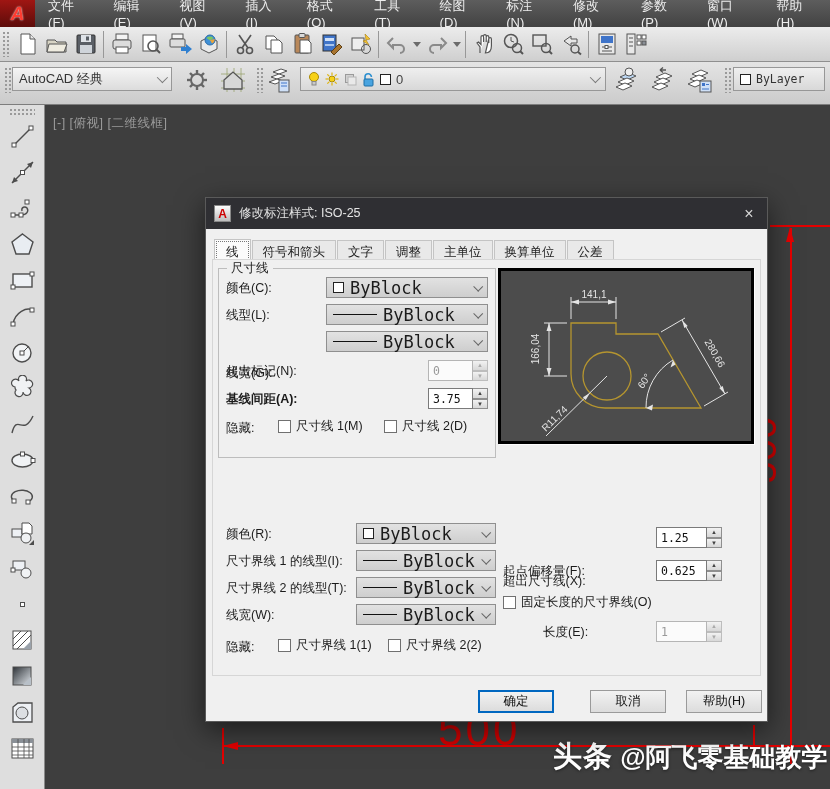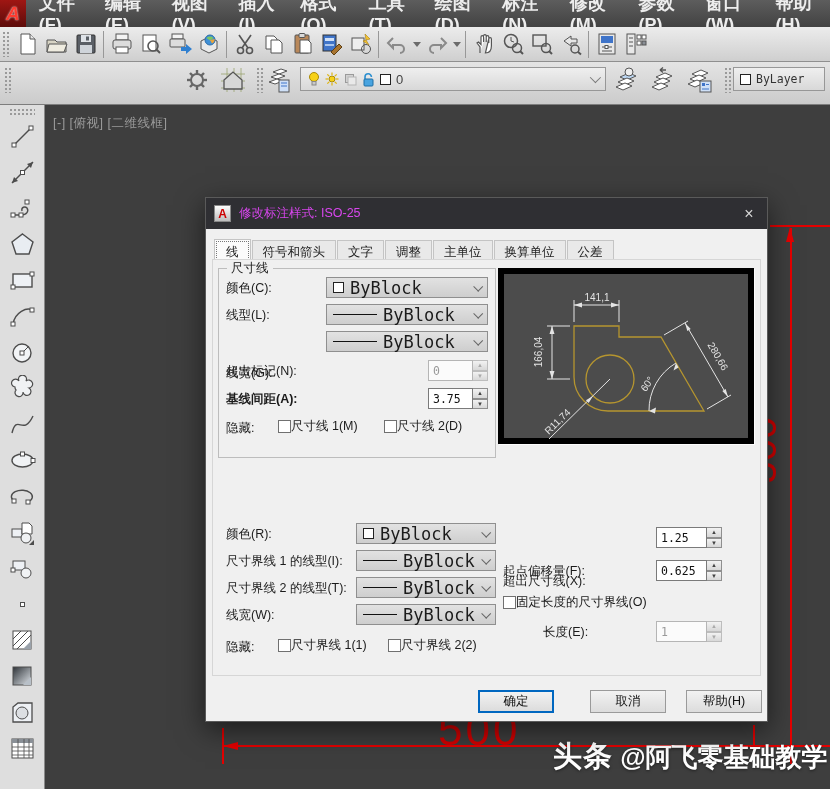--- a/index.html
+++ b/index.html
@@ -4,21 +4,21 @@
 <style>
   * { box-sizing: border-box; margin:0; padding:0; }
   html,body { width:830px; height:789px; overflow:hidden; }
   body { font-family:"Liberation Sans","DejaVu Sans",sans-serif; position:relative; background:#3e3e3e; }
 
   
   .menubar { position:absolute; left:0; top:0; width:830px; height:27px;
     background:linear-gradient(#5d5d5d,#424242); display:flex; align-items:stretch; z-index:5; }
   .logo { width:38px; background:linear-gradient(#a01613,#5c0c0a); display:flex; align-items:center; justify-content:center;
     color:#ff3b30; font-weight:bold; font-size:19px; font-style:italic; text-shadow:0 0 2px #fff; }
-  .menu-item { color:#ededed; font-size:18px; padding:0 13px; display:flex; align-items:center; cursor:default;font-weight:bold; }
+  .menu-item { color:#ededed; font-size:13px; padding:0 13px; display:flex; align-items:center; cursor:default; }
 
   
   .toolbar1 { position:absolute; left:0; top:27px; width:830px; height:35px;
     background:linear-gradient(#ececec,#cfcfcf); border-bottom:1px solid #8f8f8f; display:flex; align-items:center; z-index:5; }
   .toolbar2 { position:absolute; left:0; top:62px; width:830px; height:43px;
     background:linear-gradient(#e4e4e4,#cbcbcb); border-bottom:1px solid #7d7d7d; z-index:5; }
   .grip { width:9px; height:26px; margin:0 2px;
     background-image:radial-gradient(#9a9a9a 35%, transparent 36%); background-size:4px 4px; }
   .grip-h { position:relative; width:26px; height:8px; margin:3px auto 2px;
     background-image:radial-gradient(#9a9a9a 35%, transparent 36%); background-size:4px 4px; }
@@ -56,21 +56,21 @@
   .watermark { position:absolute; left:508px; top:632px; width:270px; color:#fff; font-size:26px; font-weight:bold;
     text-shadow:0 1px 3px rgba(0,0,0,.5); z-index:3; white-space:nowrap; }
   .watermark .badge { font-weight:900; font-size:29px; letter-spacing:1px;margin-top:45px; }
 
   
   .dialog { position:absolute; left:205px; top:197px; width:563px; height:525px; background:#f0f0f0;
     border:1px solid #5a5a5a; box-shadow:0 8px 26px rgba(0,0,0,.55); z-index:10; font-size:12.5px; color:#1b1b1b; }
   .titlebar { position:absolute; left:0; top:0; width:100%; height:31px; background:#2f2f33; display:flex; align-items:center; padding:0 8px; }
   .title-icon { width:17px; height:17px; background:linear-gradient(#fdfdfd,#bdbdbd); border:1px solid #888;
     color:#c00; font-weight:bold; font-size:12px; display:flex; align-items:center; justify-content:center; }
-  .title-text { color:#d946ef; font-size:12.5px; margin-left:8px; }
+  .title-text { color:#e5e5e5; font-size:12.5px; margin-left:8px; }
   .close-btn { margin-left:auto; width:20px; height:20px; display:flex; align-items:center; justify-content:center; color:#d6d6d6; font-size:16px; }
   .close-btn::before { content:"×"; }
 
   .tabs { position:absolute; left:8px; top:40px; display:flex; align-items:flex-end; }
   .tab { padding:3px 10px 4px; border:1px solid #c4c4c4; border-bottom:none; background:#e9e9e9; font-size:12.5px; color:#222; margin-right:1px; }
   .tab.active { background:#fbfbfb; outline:1px dotted #777; outline-offset:-3px; padding:4px 11px 5px; position:relative; top:1px; }
   .page { position:absolute; left:6px; top:61px; width:549px; height:417px; border:1px solid #d6d6d6; background:#f0f0f0; }
 
   .groupbox { position:absolute; border:1px solid #bdbdbd; }
   .gb-legend { position:absolute; top:-9px; left:8px; background:#f0f0f0; padding:0 4px; font-size:12.5px; }
@@ -85,25 +85,25 @@
   .spin { position:absolute; height:21px; display:flex; }
   .spin input { width:calc(100% - 15px); height:100%; border:1px solid #7a7a7a; background:#fff; font-family:"DejaVu Sans Mono",monospace;
     font-size:11.5px; padding:0 4px; color:#111; }
   .spin .btns { width:15px; display:flex; flex-direction:column; }
   .spin .sb { flex:1; background:linear-gradient(#f2f2f2,#d8d8d8); border:1px solid #8f8f8f; border-left:none;
     display:flex; align-items:center; justify-content:center; font-size:6px; color:#444; line-height:1; }
   .spin .sb.up::before { content:"▲"; } .spin .sb.dn::before { content:"▼"; }
   .spin.disabled input { color:#9a9a9a; border-color:#b5b5b5; background:#fbfbfb; }
   .spin.disabled .sb { color:#aaa; border-color:#bdbdbd; }
 
-  .cbrow { position:absolute; display:flex; align-items:center; }
+  .cbrow { position:absolute; display:flex; align-items:center; gap:5px; }
   .cb { width:13px; height:13px; background:#fff; border:1px solid #707070; flex:0 0 auto; }
 
   .preview { position:absolute; left:292px; top:70px; width:256px; height:176px; background:#4c4c4c;
-    border:6px solid #000000; box-shadow:1px 1px 0 #fdfdfd; }
+    border:3px solid #000000; box-shadow:1px 1px 0 #fdfdfd; }
 
   .btn { position:absolute; height:23px; width:76px; background:linear-gradient(#f2f2f2,#dcdcdc); border:1px solid #9a9a9a;
     display:flex; align-items:center; justify-content:center; font-size:12.5px; color:#111; }
   .btn.default { border:2px solid #0067c0; }
 </style>
 </head>
 <body>
 
 <div class="menubar">
   <div class="logo">A</div>
@@ -271,20 +271,24 @@
         <rect x="13" y="3" width="4" height="4" fill="#fff" stroke="#555"></rect>
         <rect x="18" y="3" width="4" height="4" fill="#fff" stroke="#555"></rect>
         <rect x="13" y="9" width="4" height="4" fill="#fff" stroke="#555"></rect>
         <rect x="18" y="9" width="4" height="4" fill="#8a8f96" stroke="#555"></rect>
       </svg>
   </div>
 </div>
 
 <div class="toolbar2">
   <div class="grip" style="position:absolute;left:2px;top:5px;"></div>
+  <div class="ws-combo">
+    <span>AutoCAD 经典</span>
+    <span class="combo-chev"></span>
+  </div>
   <div class="t2-btn" style="left:182px">
     <svg width="26" height="26" viewBox="0 0 26 26">
         <circle cx="13" cy="13" r="6" fill="none" stroke="#666" stroke-width="2"></circle>
         <g stroke="#666" stroke-width="2.4">
           <line x1="13" y1="3" x2="13" y2="7"></line>
           <line x1="13" y1="19" x2="13" y2="23"></line>
           <line x1="3" y1="13" x2="7" y2="13"></line>
           <line x1="19" y1="13" x2="23" y2="13"></line>
           <line x1="6" y1="6" x2="9" y2="9"></line>
           <line x1="17" y1="17" x2="20" y2="20"></line>

